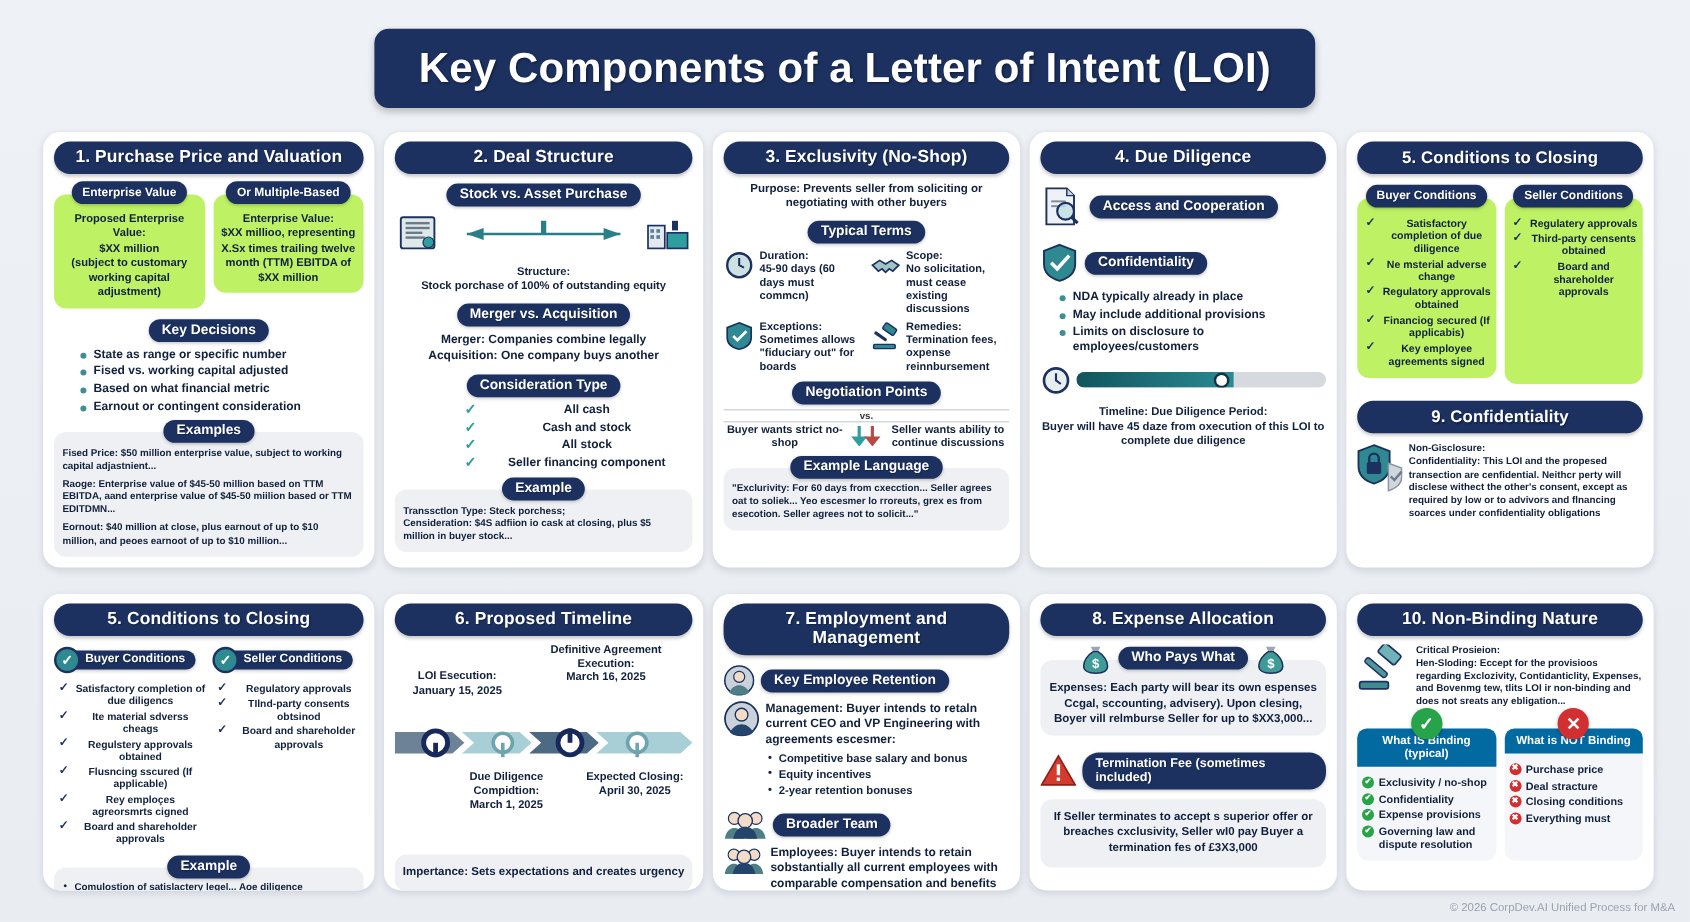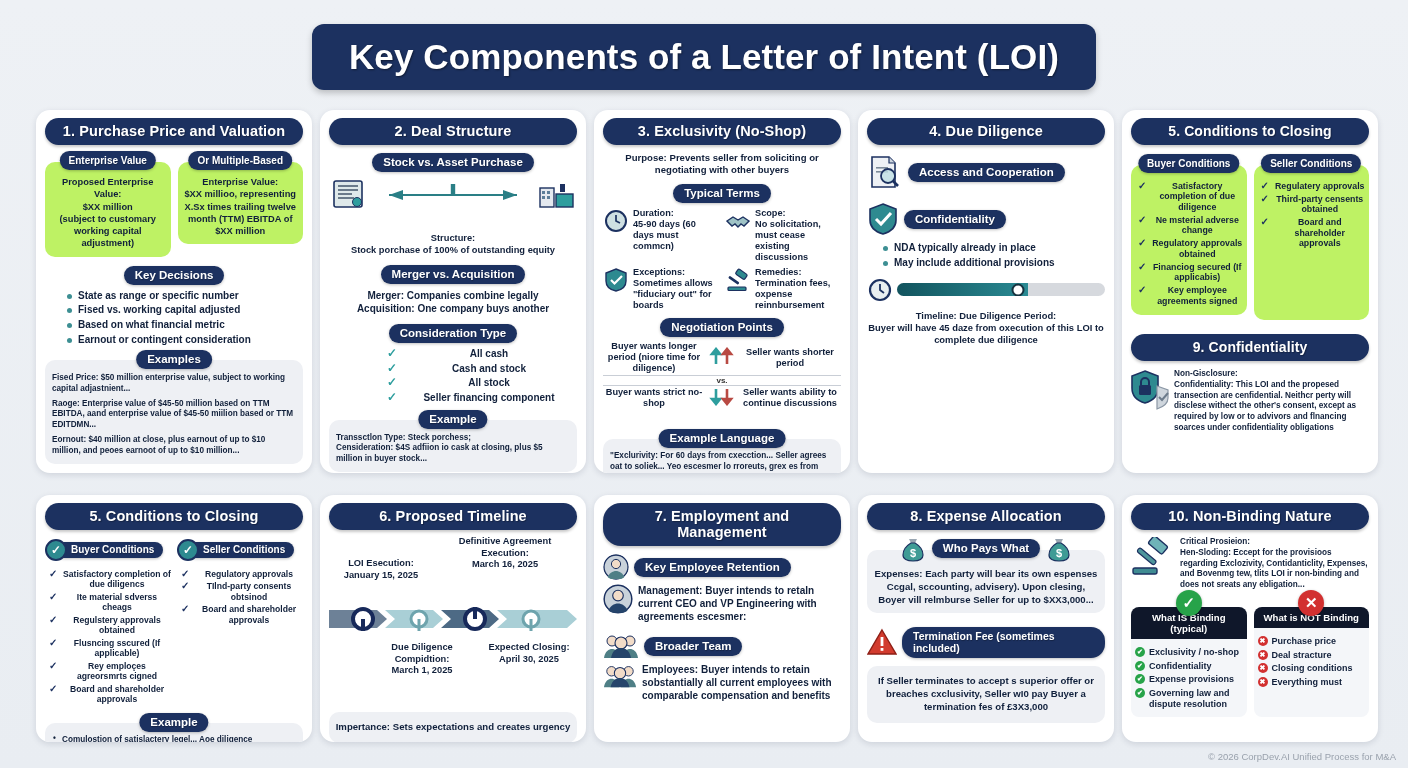--- a/index.html
+++ b/index.html
@@ -126,21 +126,21 @@
      background:linear-gradient(90deg,#12545e,#2a8a93); display:block; }
   .prog .knob { position:absolute; left:58%; top:50%; transform:translate(-50%,-50%);
      width:13px;height:13px;border-radius:50%;background:#fff;border:2px solid #16323f;}
 
   
   .moneyrow { display:flex; align-items:center; justify-content:center; gap:5px; margin-top:4px; }
 
   
   .bind2 { display:flex; gap:7px; margin-top:16px; }
   .bindcol { flex:1; background:#f4f6f9; border-radius:8px; overflow:visible; position:relative; }
-  .bindcol .bh { background:#0f172a; color:#fff; font-weight:bold; font-size:9.6px;
+  .bindcol .bh { background:#0369a1; color:#fff; font-weight:bold; font-size:9.6px;
      text-align:center; padding:5px 2px; border-radius:8px 8px 0 0; }
   .bindcol .bc { padding:5px 4px 5px 4px; }
   .bindcol .badge { position:absolute; top:-17px; left:50%; transform:translateX(-50%);
      width:26px;height:26px;border-radius:50%; display:flex;align-items:center;justify-content:center;
      color:#fff;font-size:15px;font-weight:bold; box-shadow:0 1px 3px rgba(0,0,0,.3);}
   ul.icl { list-style:none; }
   ul.icl li { position:relative; padding-left:14px; margin:3px 0; font-size:9px;
      font-weight:bold; color:#11203b; line-height:1.18; }
   ul.icl li::before { position:absolute; left:0; top:0px; font-size:9px; }
   ul.icl.ok li::before { content:"\2714"; color:#fff; background:#27a349;
@@ -233,21 +233,21 @@
         <rect x="3" y="10" width="14" height="19" fill="#e4e9ef" stroke="#1c3160" stroke-width="1.4"></rect>
         <rect x="5" y="13" width="3" height="3" fill="#5b7d99"></rect>
           <rect x="10" y="13" width="3" height="3" fill="#5b7d99"></rect>
         <rect x="5" y="18" width="3" height="3" fill="#5b7d99"></rect>
           <rect x="10" y="18" width="3" height="3" fill="#5b7d99"></rect>
         <rect x="19" y="16" width="17" height="13" fill="#2e9e9e" stroke="#1c3160" stroke-width="1.4"></rect>
         <rect x="23" y="6" width="5" height="8" fill="#1c3160"></rect>
       </svg>
     </div>
 
-    <div style="display:flex;gap:6px;margin-top:20px">
+    <div style="display:flex;gap:6px;margin-top:8px">
       <div class="body-txt center" style="flex:1;white-space:pre-line;font-size:9.3px">Structure:
 Stock porchase of 100% of outstanding equity</div>
     </div>
 
     <div class="row-center" style="margin-top:9px">
       <span class="pill">Merger vs. Acquisition</span>
     </div>
     <div class="body-txt center" style="margin-top:5px;white-space:pre-line">Merger: Companies combine legally
 Acquisition: One company buys another</div>
 
@@ -305,44 +305,34 @@
         </svg>
         <div class="tx"><b>Remedies:</b><br><span>Termination fees, oxpense reinnbursement</span></div>
       </div>
     </div>
 
     <div class="row-center" style="margin-top:7px">
       <span class="pill">Negotiation Points</span>
     </div>
 
     <div class="neg">
-      <div class="negrow">
-        <div>Buyer wants longer period (niore time for diligence)</div>
-        <div class="arrows">
-          <svg width="26" height="18" viewBox="0 0 26 18">
-            <path d="M7 17 L7 5 M7 2 l-4 5 h8 z" stroke="#2e9e9e" stroke-width="2.6" fill="#2e9e9e"></path>
-            <path d="M18 17 L18 5 M18 2 l-4 5 h8 z" stroke="#b84a43" stroke-width="2.6" fill="#b84a43"></path>
-          </svg>
-        </div>
-        <div>Seller wants shorter period</div>
-      </div>
       <div class="vs">vs.</div>
       <div class="negrow">
         <div>Buyer wants strict no-shop</div>
         <div class="arrows">
           <svg width="26" height="18" viewBox="0 0 26 18">
             <path d="M7 1 L7 13 M7 16 l-4 -5 h8 z" stroke="#2e9e9e" stroke-width="2.6" fill="#2e9e9e"></path>
             <path d="M18 1 L18 13 M18 16 l-4 -5 h8 z" stroke="#b84a43" stroke-width="2.6" fill="#b84a43"></path>
           </svg>
         </div>
         <div>Seller wants ability to continue discussions</div>
       </div>
     </div>
 
-    <div class="exbox" style="margin-top:30px">
+    <div class="exbox" style="margin-top:15px">
       <span class="pill hdr">Example Language</span>
       <div class="tiny" style="margin-top:3px">"Exclurivity: For 60 days from cxecction... Seller agrees oat to soliek... Yeo escesmer lo rroreuts, grex es from esecotion. Seller agrees not to solicit..."</div>
     </div>
   </div>
 
   <div class="card">
     <div class="card-head">4. Due Diligence</div>
 
     <div class="withbadge" style="margin-top:10px">
       <svg style="width:36px;height:34px;flex:0 0 36px" viewBox="0 0 36 34">
@@ -361,20 +351,21 @@
       <svg style="width:32px;height:34px;flex:0 0 32px" viewBox="0 0 32 34">
         <path d="M16 2 L29 7 v11 c0 8 -6 12 -13 14 c-7 -2 -13 -6 -13 -14 V7 z" fill="#2e8a90" stroke="#1c3160" stroke-width="1.6"></path>
         <path d="M9 17 l5 5 L24 11" stroke="#fff" stroke-width="3" fill="none"></path>
       </svg>
       <span class="pill">Confidentiality</span>
     </div>
 
     <ul class="bul" style="margin-top:6px;padding-left:14px">
       <li>NDA typically already in place</li>
       <li>May include additional provisions</li>
+      <li>Limits on disclosure to employees/customers</li>
     </ul>
 
     <div class="prog">
       <svg style="width:26px;height:26px;flex:0 0 26px" viewBox="0 0 26 26">
         <circle cx="13" cy="13" r="10" fill="#e8eef0" stroke="#1c3160" stroke-width="2.2"></circle>
         <path d="M13 7 L13 13 L17 16" stroke="#1c3160" stroke-width="1.8" fill="none"></path>
       </svg>
       <div class="bar">
           <i></i>
           <span class="knob"></span>
@@ -524,20 +515,25 @@
     <div style="display:flex;gap:5px;margin-top:4px">
       <svg class="avat" style="width:30px;height:30px;flex:0 0 30px" viewBox="0 0 26 26">
         <circle cx="13" cy="13" r="12" fill="#c9d2da" stroke="#1c3160" stroke-width="1.3"></circle>
         <circle cx="13" cy="10" r="4.6" fill="#f2dcc8" stroke="#1c3160" stroke-width="1"></circle>
         <path d="M4 25 c1.5 -6 6 -8 9 -8 s7.5 2 9 8z" fill="#25446b"></path>
       </svg>
       <div style="flex:1">
         <div class="body-txt">Management: Buyer intends to retaln current CEO and VP Engineering with agreements escesmer:</div>
       </div>
     </div>
+    <ul class="dash" style="margin-top:3px;padding-left:36px">
+      <li style="font-size:9.4px">Competitive base salary and bonus</li>
+      <li style="font-size:9.4px">Equity incentives</li>
+      <li style="font-size:9.4px">2-year retention bonuses</li>
+    </ul>
 
     <div class="withbadge" style="margin-top:10px">
       <svg style="width:36px;height:26px;flex:0 0 36px" viewBox="0 0 36 26">
         <circle cx="9" cy="8" r="5" fill="#f2dcc8" stroke="#1c3160" stroke-width="1"></circle>
         <path d="M1 25 c1 -7 5 -9 8 -9 s7 2 8 9z" fill="#4f7f86"></path>
         <circle cx="27" cy="8" r="5" fill="#f2dcc8" stroke="#1c3160" stroke-width="1"></circle>
         <path d="M19 25 c1 -7 5 -9 8 -9 s7 2 8 9z" fill="#4f7f86"></path>
         <circle cx="18" cy="10" r="6" fill="#f2dcc8" stroke="#1c3160" stroke-width="1.1"></circle>
         <path d="M8 25 c1.5 -8 6 -10 10 -10 s8.5 2 10 10z" fill="#25446b"></path>
       </svg>

